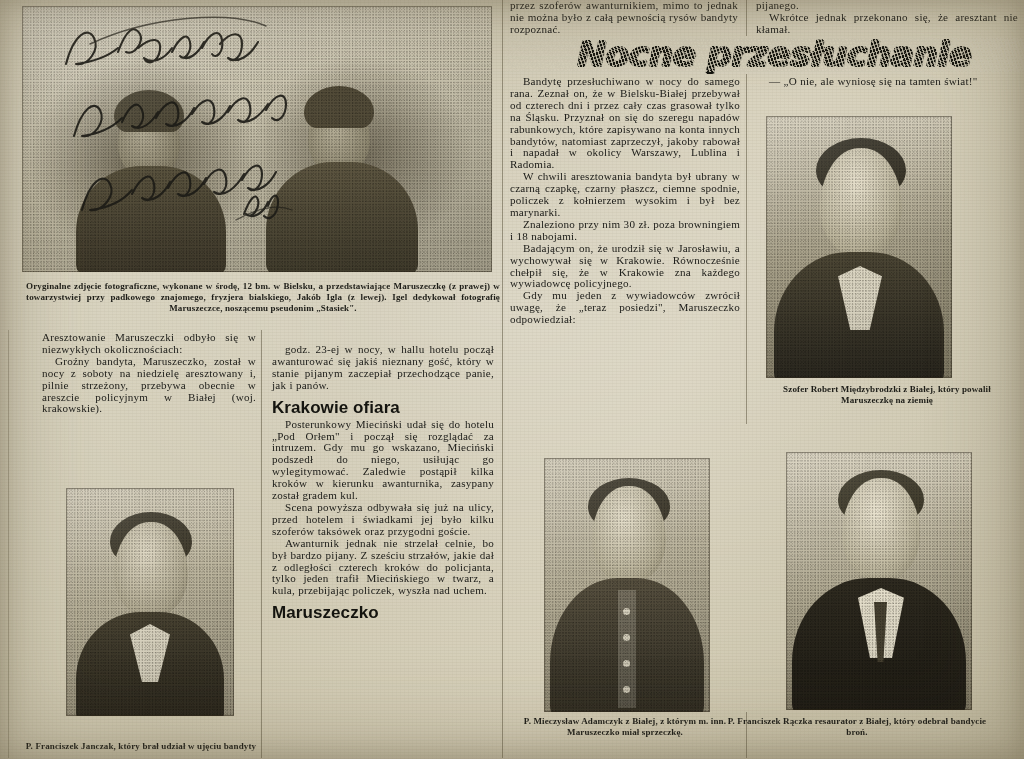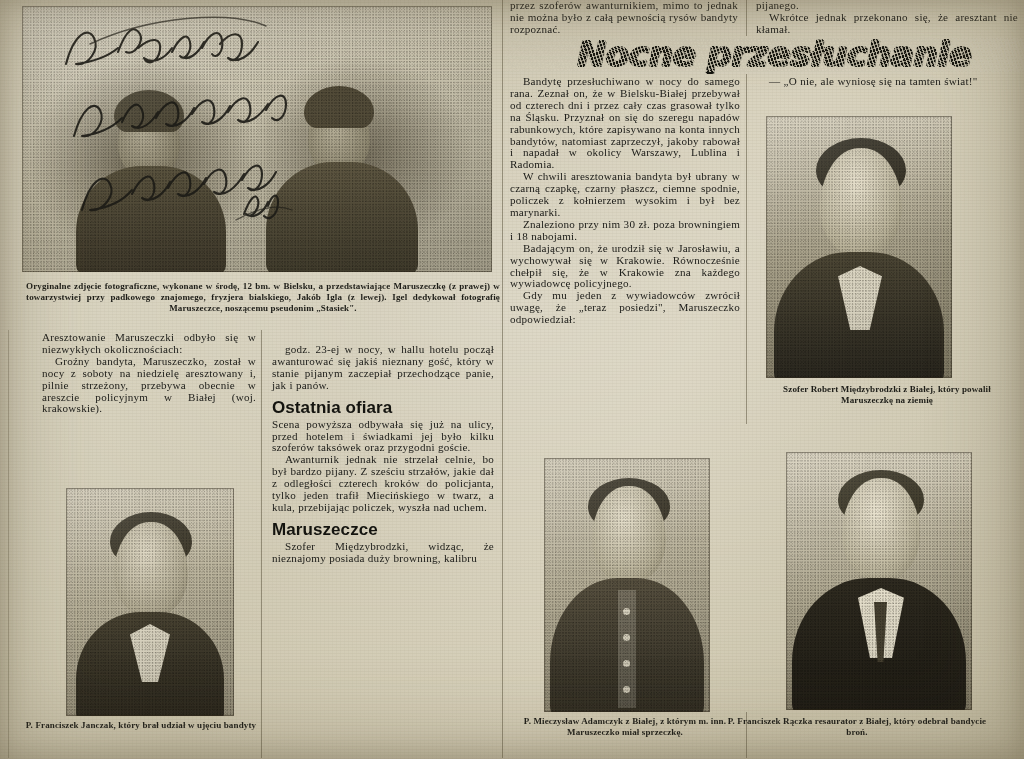--- a/index.html
+++ b/index.html
@@ -194,31 +194,31 @@
   <div class="photo" style="left:66px;top:488px;width:168px;height:228px;">
     <div class="base" style="background:linear-gradient(175deg,#cfc8b3,#b9b29b 45%,#a49d86);"></div>
     <div class="pt-hair" style="left:44px;top:24px;width:82px;height:48px;background:#3d3829;"></div>
     <div class="pt-head" style="left:48px;top:34px;width:74px;height:94px;background:radial-gradient(ellipse at 44% 34%,#ded7c2,#b3ac94 66%,#8e8770);"></div>
     <div class="pt-body" style="left:10px;top:124px;width:148px;height:112px;background:linear-gradient(180deg,#4a4433,#2e2a1f);"></div>
     <div class="pt-shirt" style="left:64px;top:136px;width:40px;height:58px;background:#ded8c4;clip-path:polygon(50% 0,100% 18%,70% 100%,30% 100%,0 18%);"></div>
     <div class="dots"></div>
     <div class="sheen"></div>
     <div class="frame"></div>
   </div>
-  <div class="col" style="left:24px;top:720px;width:234px;">
+  <div class="col" style="left:24px;top:741px;width:234px;">
     <div class="cap">P. Franciszek Janczak, który brał udział w ujęciu bandyty</div>
   </div>
 
   <div class="col" style="left:272px;top:344px;width:222px;">
     <div class="p ind">godz. 23-ej w nocy, w hallu hotelu począł awanturować się jakiś nieznany gość, który w stanie pijanym zaczepiał przechodzące panie, jak i panów.</div>
-    <div class="sub">Ostatnia ofiara</div>
+    <div class="sub">Krakowie ofiara</div>
+    <div class="p ind">Posterunkowy Mieciński udał się do hotelu „Pod Orłem" i począł się rozglądać za intruzem. Gdy mu go wskazano, Mieciński podszedł do niego, usiłując go wylegitymować. Zaledwie postąpił kilka kroków w kierunku awanturnika, zasypany został gradem kul.</div>
     <div class="p">Scena powyższa odbywała się już na ulicy, przed hotelem i świadkami jej było kilku szoferów taksówek oraz przygodni goście.</div>
     <div class="p">Awanturnik jednak nie strzelał celnie, bo był bardzo pijany. Z sześciu strzałów, jakie dał z odległości czterech kroków do policjanta, tylko jeden trafił Miecińskiego w twarz, a kula, przebijając policzek, wyszła nad uchem.</div>
-    <div class="sub">Maruszeczce</div>
-    <div class="p ind">Szofer Międzybrodzki, widząc, że nieznajomy posiada duży browning, kalibru</div>
+    <div class="sub">Maruszeczko</div>
   </div>
 
   <div class="col" style="left:510px;top:0px;width:228px;">
     <div class="p">przez szoferów awanturnikiem, mimo to jednak nie można było z całą pewnością rysów bandyty rozpoznać.</div>
   </div>
 
   <div class="col" style="left:756px;top:0px;width:262px;">
     <div class="p">pijanego.</div>
     <div class="p">Wkrótce jednak przekonano się, że aresztant nie kłamał.</div>
   </div>

